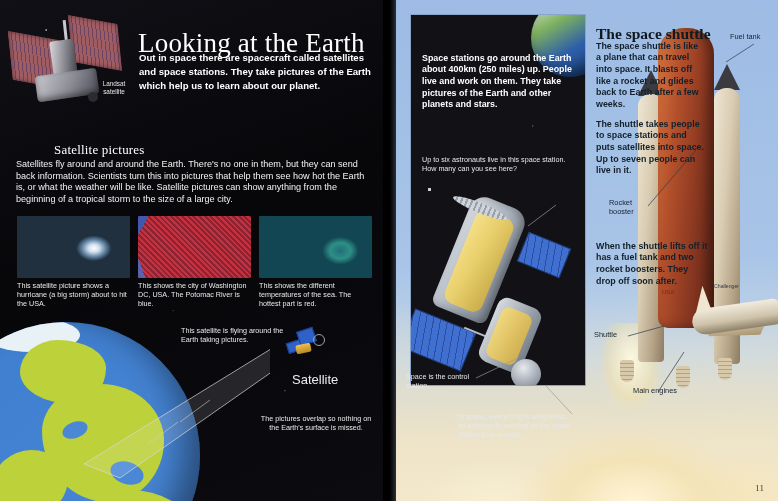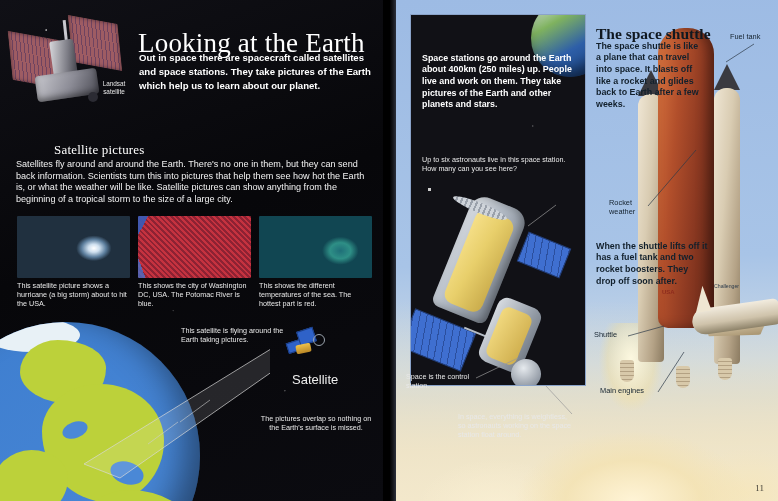--- a/index.html
+++ b/index.html
@@ -162,21 +162,21 @@
   
   #h-shuttle{position:absolute;left:200px;top:12px;font-size:15.5px;color:#101820;font-family:"Liberation Serif",serif;}
   .dark-text{color:#12202c;font-size:8.9px;line-height:11.6px;font-weight:600;}
   #shuttle-p1{position:absolute;left:200px;top:32px;width:108px;}
   #shuttle-p2{position:absolute;left:200px;top:110px;width:110px;}
   #shuttle-p3{position:absolute;left:200px;top:232px;width:112px;}
   .lbl-dark{position:absolute;color:#14222e;font-size:7.4px;line-height:9.2px;}
   #label-fueltank{left:334px;top:32px;width:34px;}
   #label-rocketbooster{left:213px;top:198px;width:46px;}
   #label-shuttle{left:198px;top:330px;width:36px;}
-  #label-mainengines{left:204px;top:386px;width:44px;}
+  #label-mainengines{left:237px;top:386px;width:44px;}
   #label-usa{left:266px;top:288px;color:#8d2b1d;font-size:6px;font-weight:700;}
   #label-challenger{left:318px;top:282px;color:#2b3a4a;font-size:5.2px;}
 
   
   .stack{position:absolute;left:236px;top:28px;width:150px;height:380px;}
   .tank{position:absolute;left:26px;top:0px;width:56px;height:300px;border-radius:26px 26px 10px 10px;
      background:linear-gradient(95deg,#d8743f 0%,#b24f2b 32%,#8e3a22 62%,#5e2416 100%);
      box-shadow:inset -6px 0 12px rgba(0,0,0,.35);}
   .booster{position:absolute;width:26px;border-radius:12px 12px 4px 4px;
      background:linear-gradient(95deg,#efe6d4 0%,#d9ccb2 40%,#b4a286 75%,#8b7b61 100%);}
@@ -310,24 +310,25 @@
         </div>
 
       </div>
     </div>
 
     <div id="cap-control" class="cap" style="color:#e8e8e8;">Space is the control station.</div>
     <div id="cap-weightless" class="cap" style="color:#e8e8e8;">In space, everything is weightless, so astronauts working on the space station float around.</div>
 
     <h2 id="h-shuttle">The space shuttle</h2>
     <p id="shuttle-p1" class="dark-text">The space shuttle is like a plane that can travel into space. It blasts off like a rocket and glides back to Earth after a few weeks.</p>
+    <p id="shuttle-p2" class="dark-text">The shuttle takes people to space stations and puts satellites into space. Up to seven people can live in it.</p>
     <p id="shuttle-p3" class="dark-text">When the shuttle lifts off it has a fuel tank and two rocket boosters. They drop off soon after.</p>
 
     <div class="lbl-dark" id="label-fueltank">Fuel tank</div>
-    <div class="lbl-dark" id="label-rocketbooster">Rocket weather</div>
+    <div class="lbl-dark" id="label-rocketbooster">Rocket booster</div>
     <div class="lbl-dark" id="label-shuttle">Shuttle</div>
     <div class="lbl-dark" id="label-mainengines">Main engines</div>
     <div class="lbl-dark" id="label-usa">USA</div>
     <div class="lbl-dark" id="label-challenger">Challenger</div>
 
     <svg style="position:absolute;left:0;top:0;width:382px;height:501px;pointer-events:none;">
       <line x1="252" y1="206" x2="300" y2="150" stroke="#2c3a48" stroke-width="0.7"></line>
       <line x1="232" y1="336" x2="268" y2="326" stroke="#2c3a48" stroke-width="0.7"></line>
       <line x1="262" y1="392" x2="288" y2="352" stroke="#2c3a48" stroke-width="0.7"></line>
       <line x1="358" y1="44" x2="330" y2="62" stroke="#2c3a48" stroke-width="0.7"></line>

